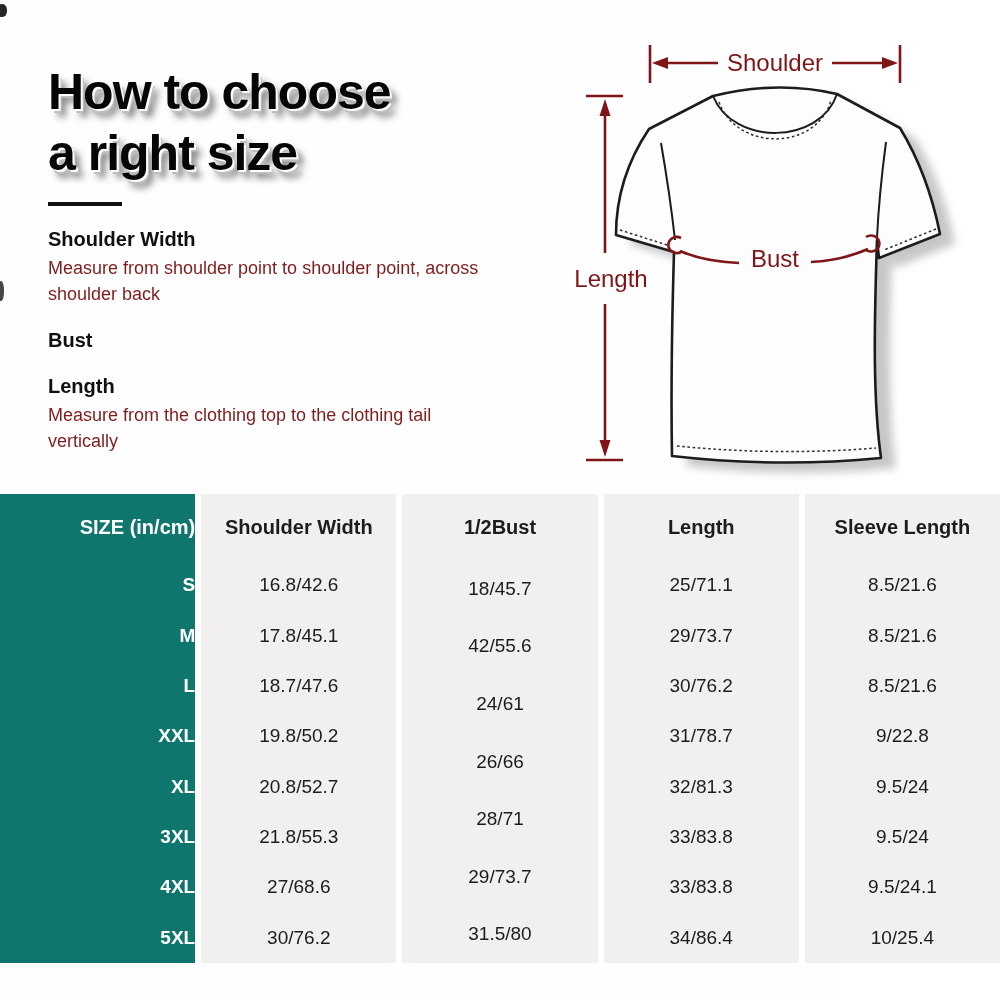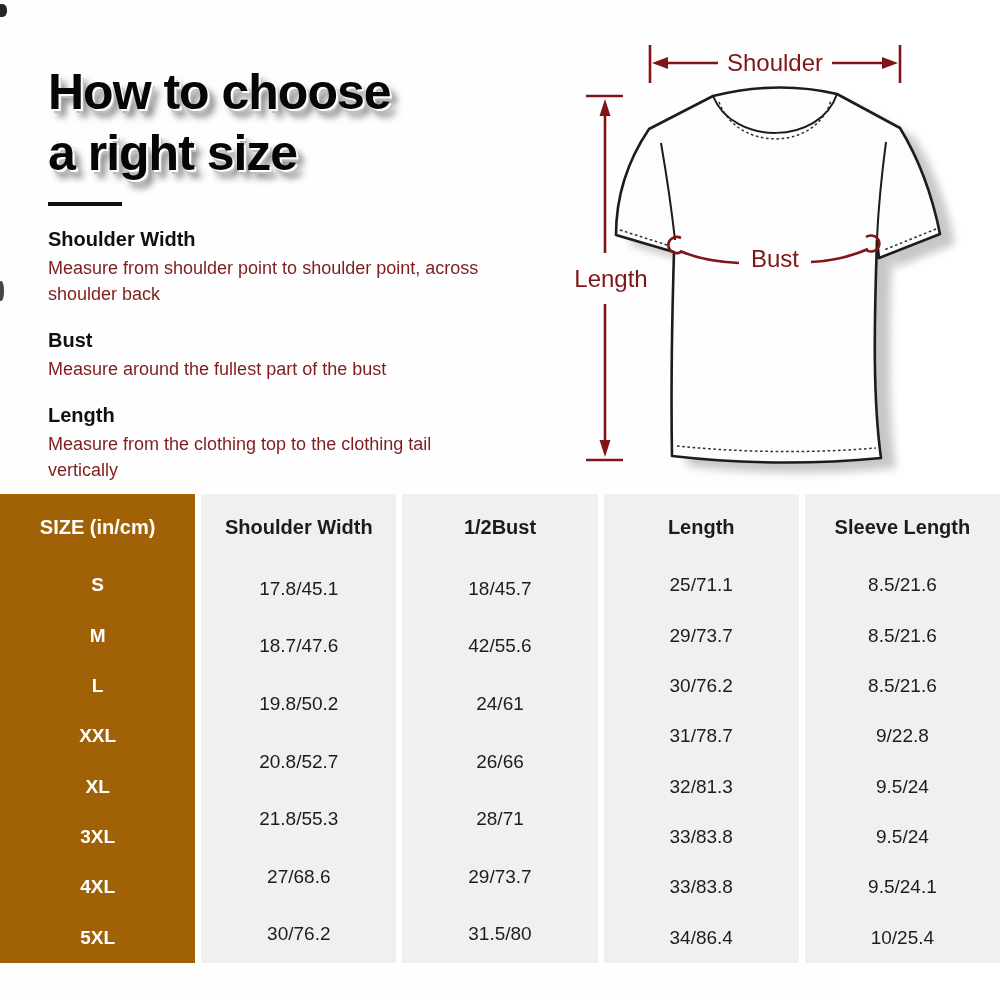--- a/index.html
+++ b/index.html
@@ -24,21 +24,21 @@
   .outline{fill:#fdfdfd;stroke:#1c1c1c;stroke-width:2.6;stroke-linejoin:round;}
   .seam{fill:none;stroke:#1c1c1c;stroke-width:2;}
   .stitch{fill:none;stroke:#2e2e2e;stroke-width:1.5;stroke-dasharray:2.6 2.6;}
   .dim{stroke:#7f1517;stroke-width:2.6;fill:none;}
   .dim-fill{fill:#7f1517;stroke:none;}
 
   
   .size-table{position:absolute;left:0;top:494px;width:1000px;height:469px;
     display:flex;gap:6px;background:#ffffff;}
   .col{flex:1;display:flex;flex-direction:column;}
-  .col-size{background:#a16207;color:#ffffff;}
+  .col-size{background:#0f766e;color:#ffffff;align-items:flex-end;}
   .col-data{background:#f1f0ee;color:#1c1c1c;}
   .cell{flex:1;display:flex;align-items:center;justify-content:center;font-size:19px;}
   .cell-header{flex:0 0 66px;font-weight:bold;font-size:20px;}
   .col-size .cell{font-weight:bold;}
 
   
   .edge-artifact{position:absolute;background:#262626;border-radius:45%;}
   .edge-artifact.a1{left:-3px;top:4px;width:10px;height:13px;}
   .edge-artifact.a2{left:-2px;top:281px;width:6px;height:20px;opacity:.85;}
 </style>
@@ -56,21 +56,20 @@
       <div>a right size</div>
     </div>
     <div class="title-rule"></div>
 
     <div class="section">
       <div class="section-heading">Shoulder Width</div>
       <div class="section-body">Measure from shoulder point to shoulder point, across shoulder back</div>
     </div>
     <div class="section">
       <div class="section-heading">Bust</div>
-      <div class="section-body">Measure around the fullest part of the bust</div>
     </div>
     <div class="section">
       <div class="section-heading">Length</div>
       <div class="section-body">Measure from the clothing top to the clothing tail vertically</div>
     </div>
   </div>
 
   <div class="diagram">
     <svg viewBox="552 0 448 492">
       <defs>
@@ -136,20 +135,21 @@
         <div class="cell">M</div>
         <div class="cell">L</div>
         <div class="cell">XXL</div>
         <div class="cell">XL</div>
         <div class="cell">3XL</div>
         <div class="cell">4XL</div>
         <div class="cell">5XL</div>
       </div>
       <div class="col col-data">
         <div class="cell cell-header">Shoulder Width</div>
+        <div class="cell">16.8/42.6</div>
         <div class="cell">17.8/45.1</div>
         <div class="cell">18.7/47.6</div>
         <div class="cell">19.8/50.2</div>
         <div class="cell">20.8/52.7</div>
         <div class="cell">21.8/55.3</div>
         <div class="cell">27/68.6</div>
         <div class="cell">30/76.2</div>
       </div>
       <div class="col col-data">
         <div class="cell cell-header">1/2Bust</div>

